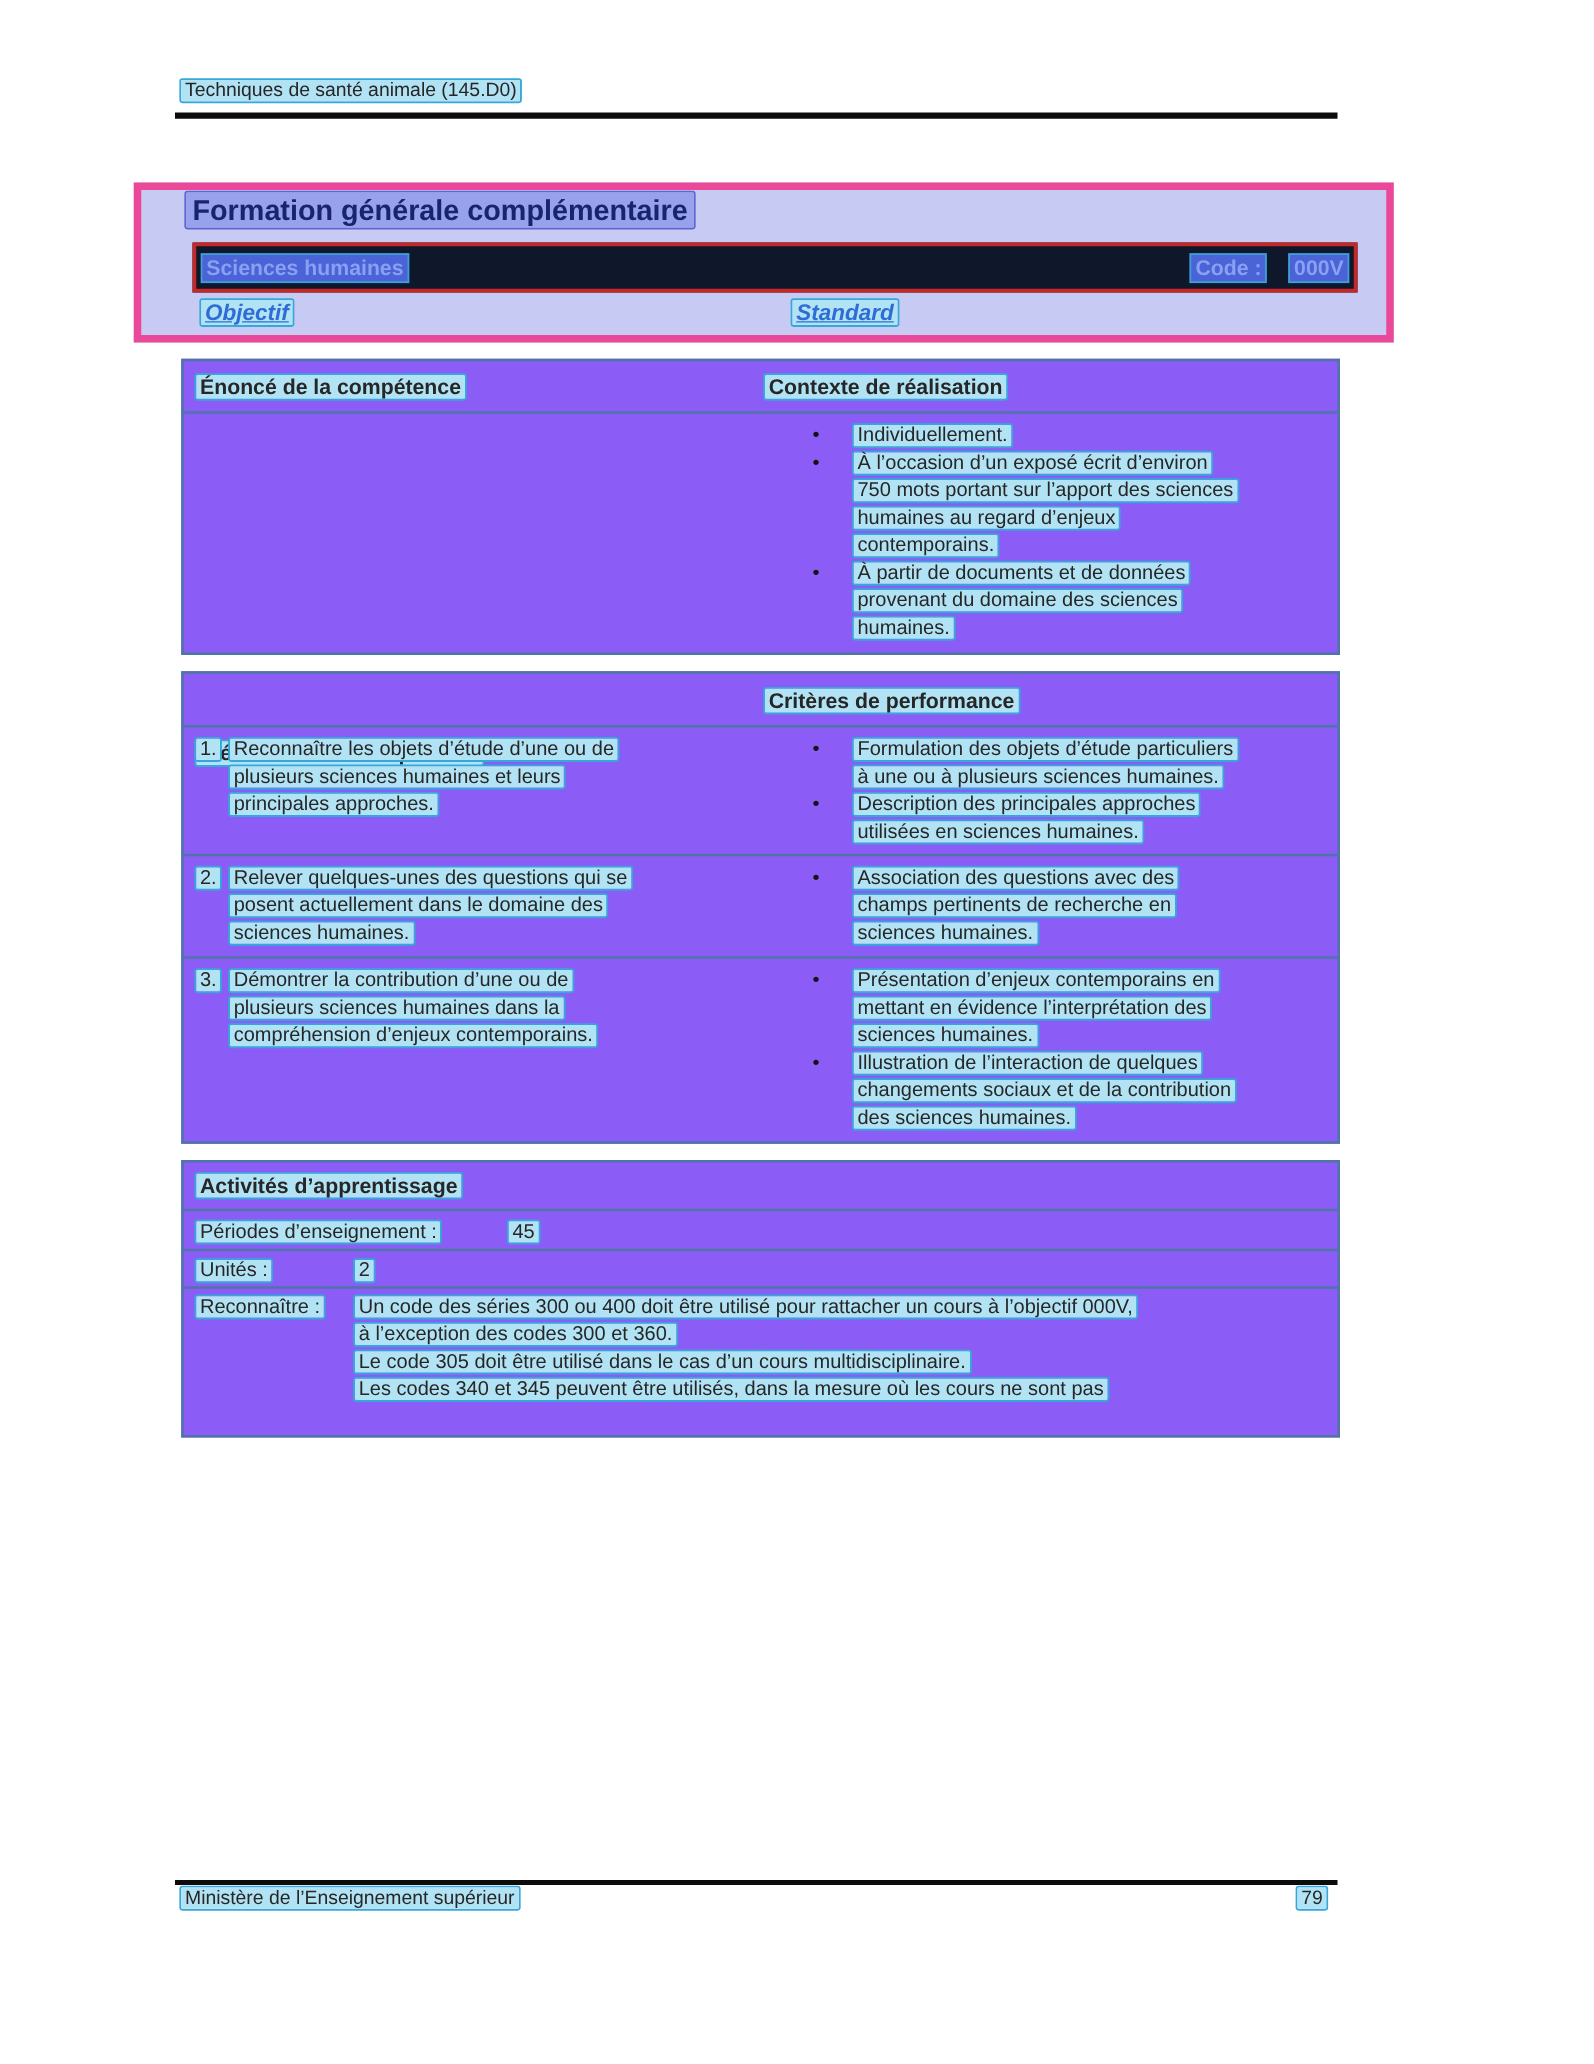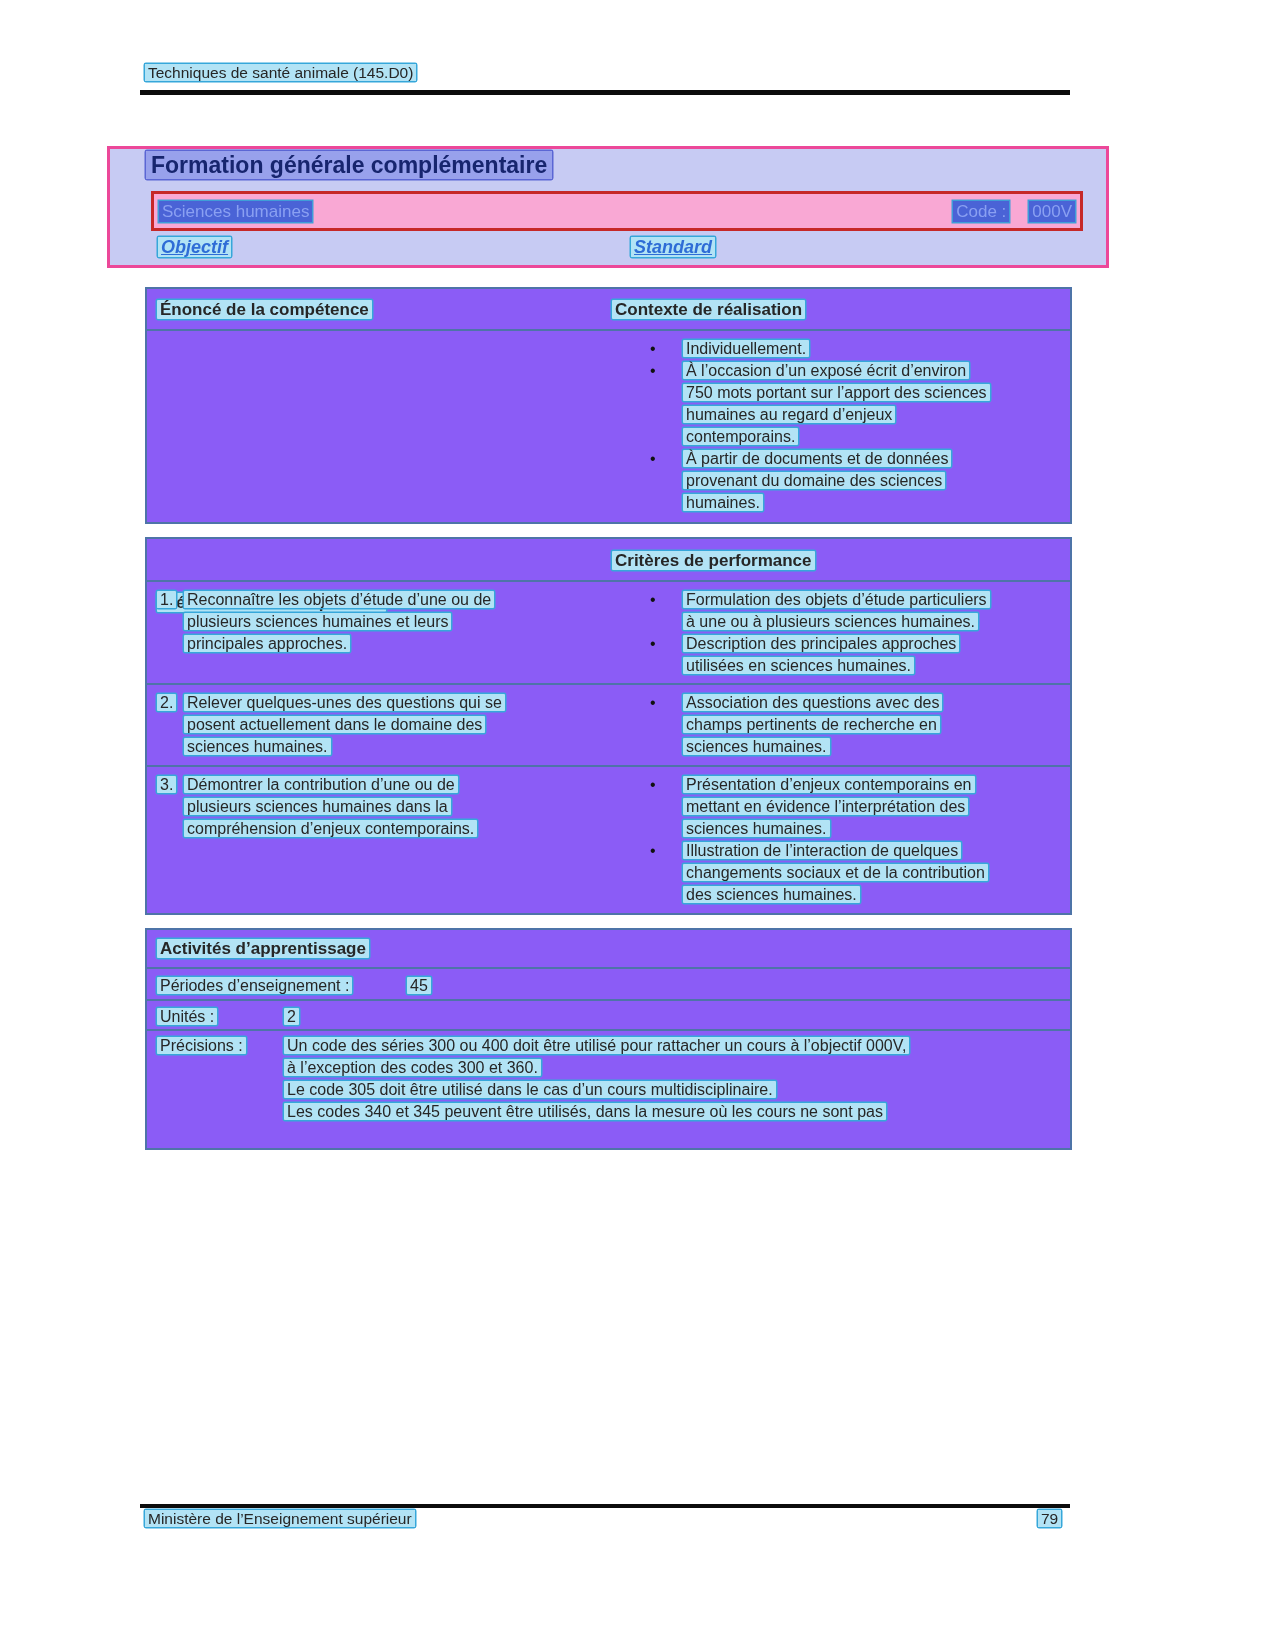--- a/index.html
+++ b/index.html
@@ -12,24 +12,24 @@
   .thead{font-size:17px;font-weight:bold;color:#141414;white-space:nowrap;}
   .rule-black{background:#0c0c0c;}
   .table{position:absolute;border:2px solid #4e74a8;background:#8b5cf6;}
   .trule{position:absolute;left:0;right:0;height:2px;background:#4e74a8;}
   .trule-thin{position:absolute;left:0;right:0;height:1.5px;background:#4e74a8;}
   .bullets{display:flex;flex-direction:column;}
   .bullet-item{display:flex;align-items:flex-start;}
   .bullet{width:33px;flex:0 0 33px;font-size:16px;line-height:22px;color:#111;}
   .numflex{display:flex;align-items:flex-start;}
   .num{width:27px;flex:0 0 27px;line-height:22px;font-size:16px;}
-  .banner{position:absolute;background:#c7cbf3;border:3px solid #ec4899;}
+  .banner{position:absolute;background:#c7cbf3;border:6px solid #ec4899;}
   .banner-title{font-size:23px;font-weight:bold;color:#17256e;white-space:nowrap;}
   .hl2{background:#98a1ec;box-shadow:0 0 0 1.5px #5b66d4;padding:1px 5px;border-radius:1px;}
-  .bar{position:absolute;display:flex;justify-content:space-between;align-items:center;background:#f9a8d4;border:3px solid #c62828;padding:0 5px;}
+  .bar{position:absolute;display:flex;justify-content:space-between;align-items:center;background:#0f172a;border:3px solid #c62828;padding:0 5px;font-weight:bold;}
   .bar-hl{background:#4a63d6;box-shadow:0 0 0 1.5px #3e9ed8;color:#8aa0f2;font-size:17px;padding:0 3px;line-height:21px;white-space:nowrap;}
   .bar-right{display:flex;gap:20px;}
   .objlabel{font-size:18px;font-weight:bold;font-style:italic;text-decoration:underline;color:#2e6cd6;}
   .header-text,.footer-text{font-size:15.5px;color:#2b2b2b;white-space:nowrap;}
 </style>
 </head>
 <body>
 
 <div class="page">
 
@@ -199,21 +199,21 @@
 
     <div class="abs line" style="left:10px;top:76px;">
       <span class="hl">Unités :</span>
     </div>
     <div class="abs line" style="left:137px;top:76px;">
       <span class="hl">2</span>
     </div>
     <div class="trule-thin" style="top:99px;"></div>
 
     <div class="abs line" style="left:10px;top:105px;">
-      <span class="hl">Précisions :</span>
+      <span class="hl">Reconnaître :</span>
     </div>
     <div class="abs" style="left:137px;top:105px;">
       <div class="line"><span class="hl">Un code des séries 300 ou 400 doit être utilisé pour rattacher un cours à l’objectif 000V,</span></div>
       <div class="line"><span class="hl">à l’exception des codes 300 et 360.</span></div>
       <div class="line"><span class="hl">Le code 305 doit être utilisé dans le cas d’un cours multidisciplinaire.</span></div>
       <div class="line"><span class="hl">Les codes 340 et 345 peuvent être utilisés, dans la mesure où les cours ne sont pas</span></div>
     </div>
   </div>
 
   <div class="abs rule-black" style="left:140px;top:1504px;width:930px;height:4px;"></div>

